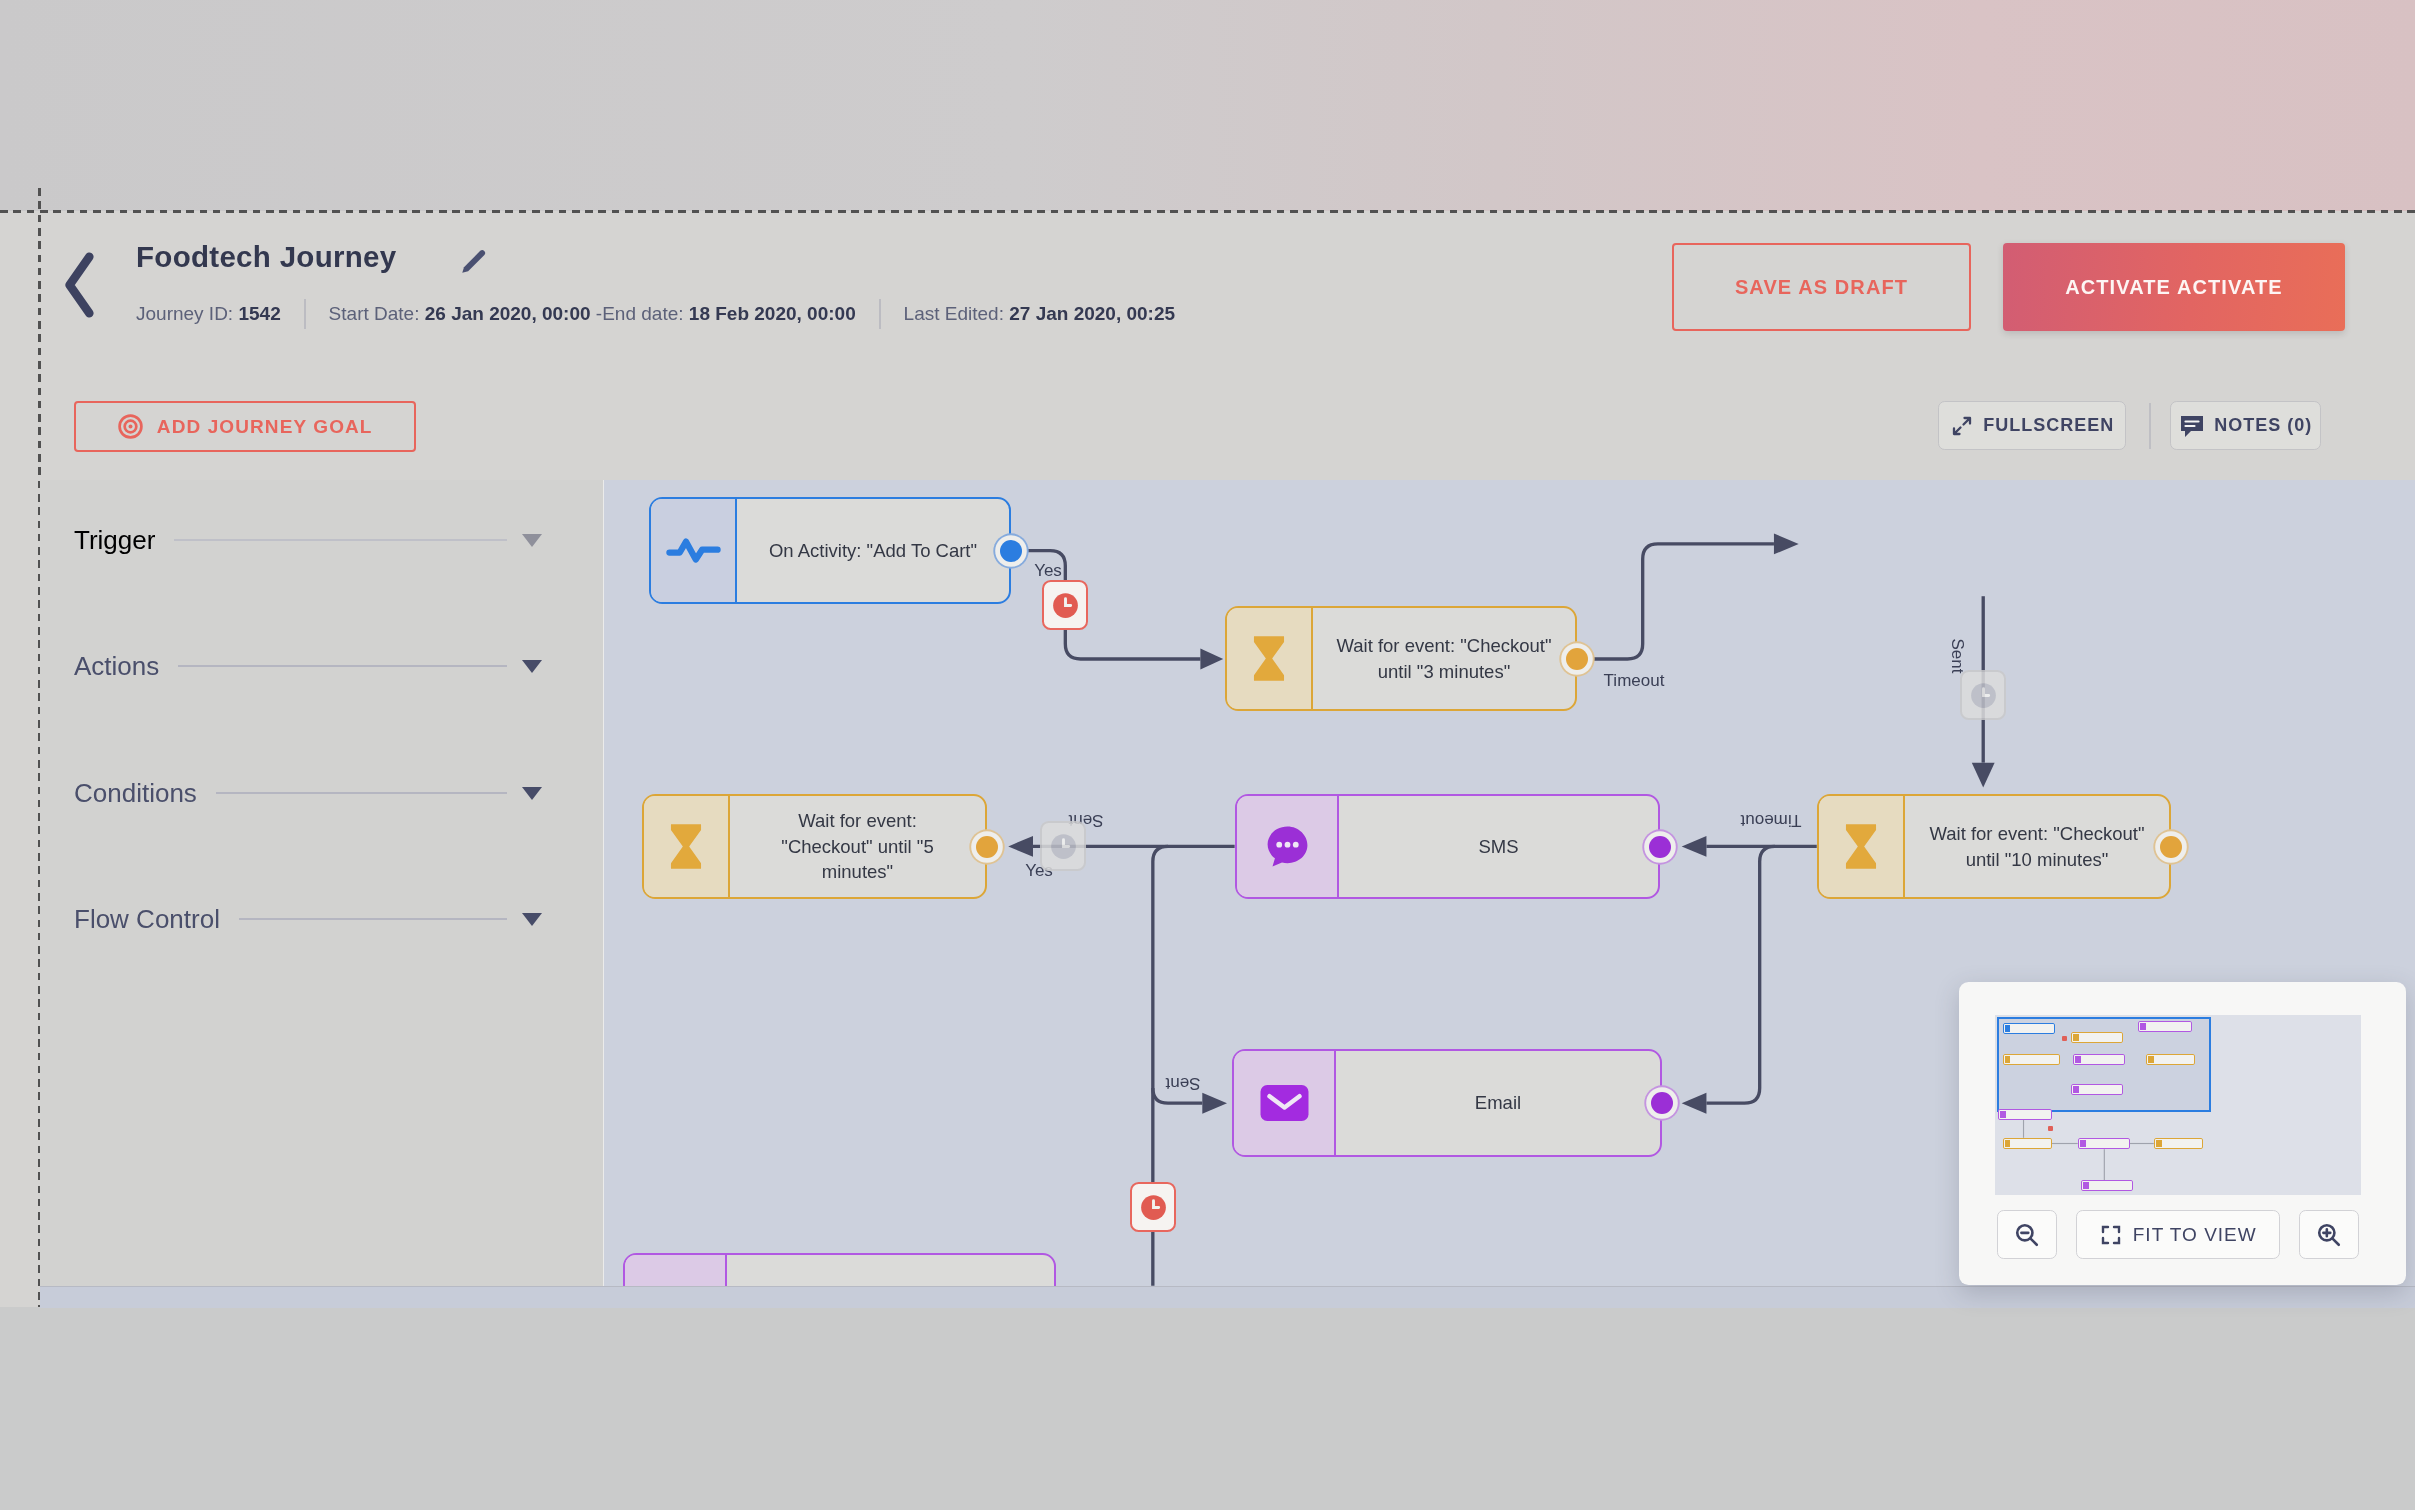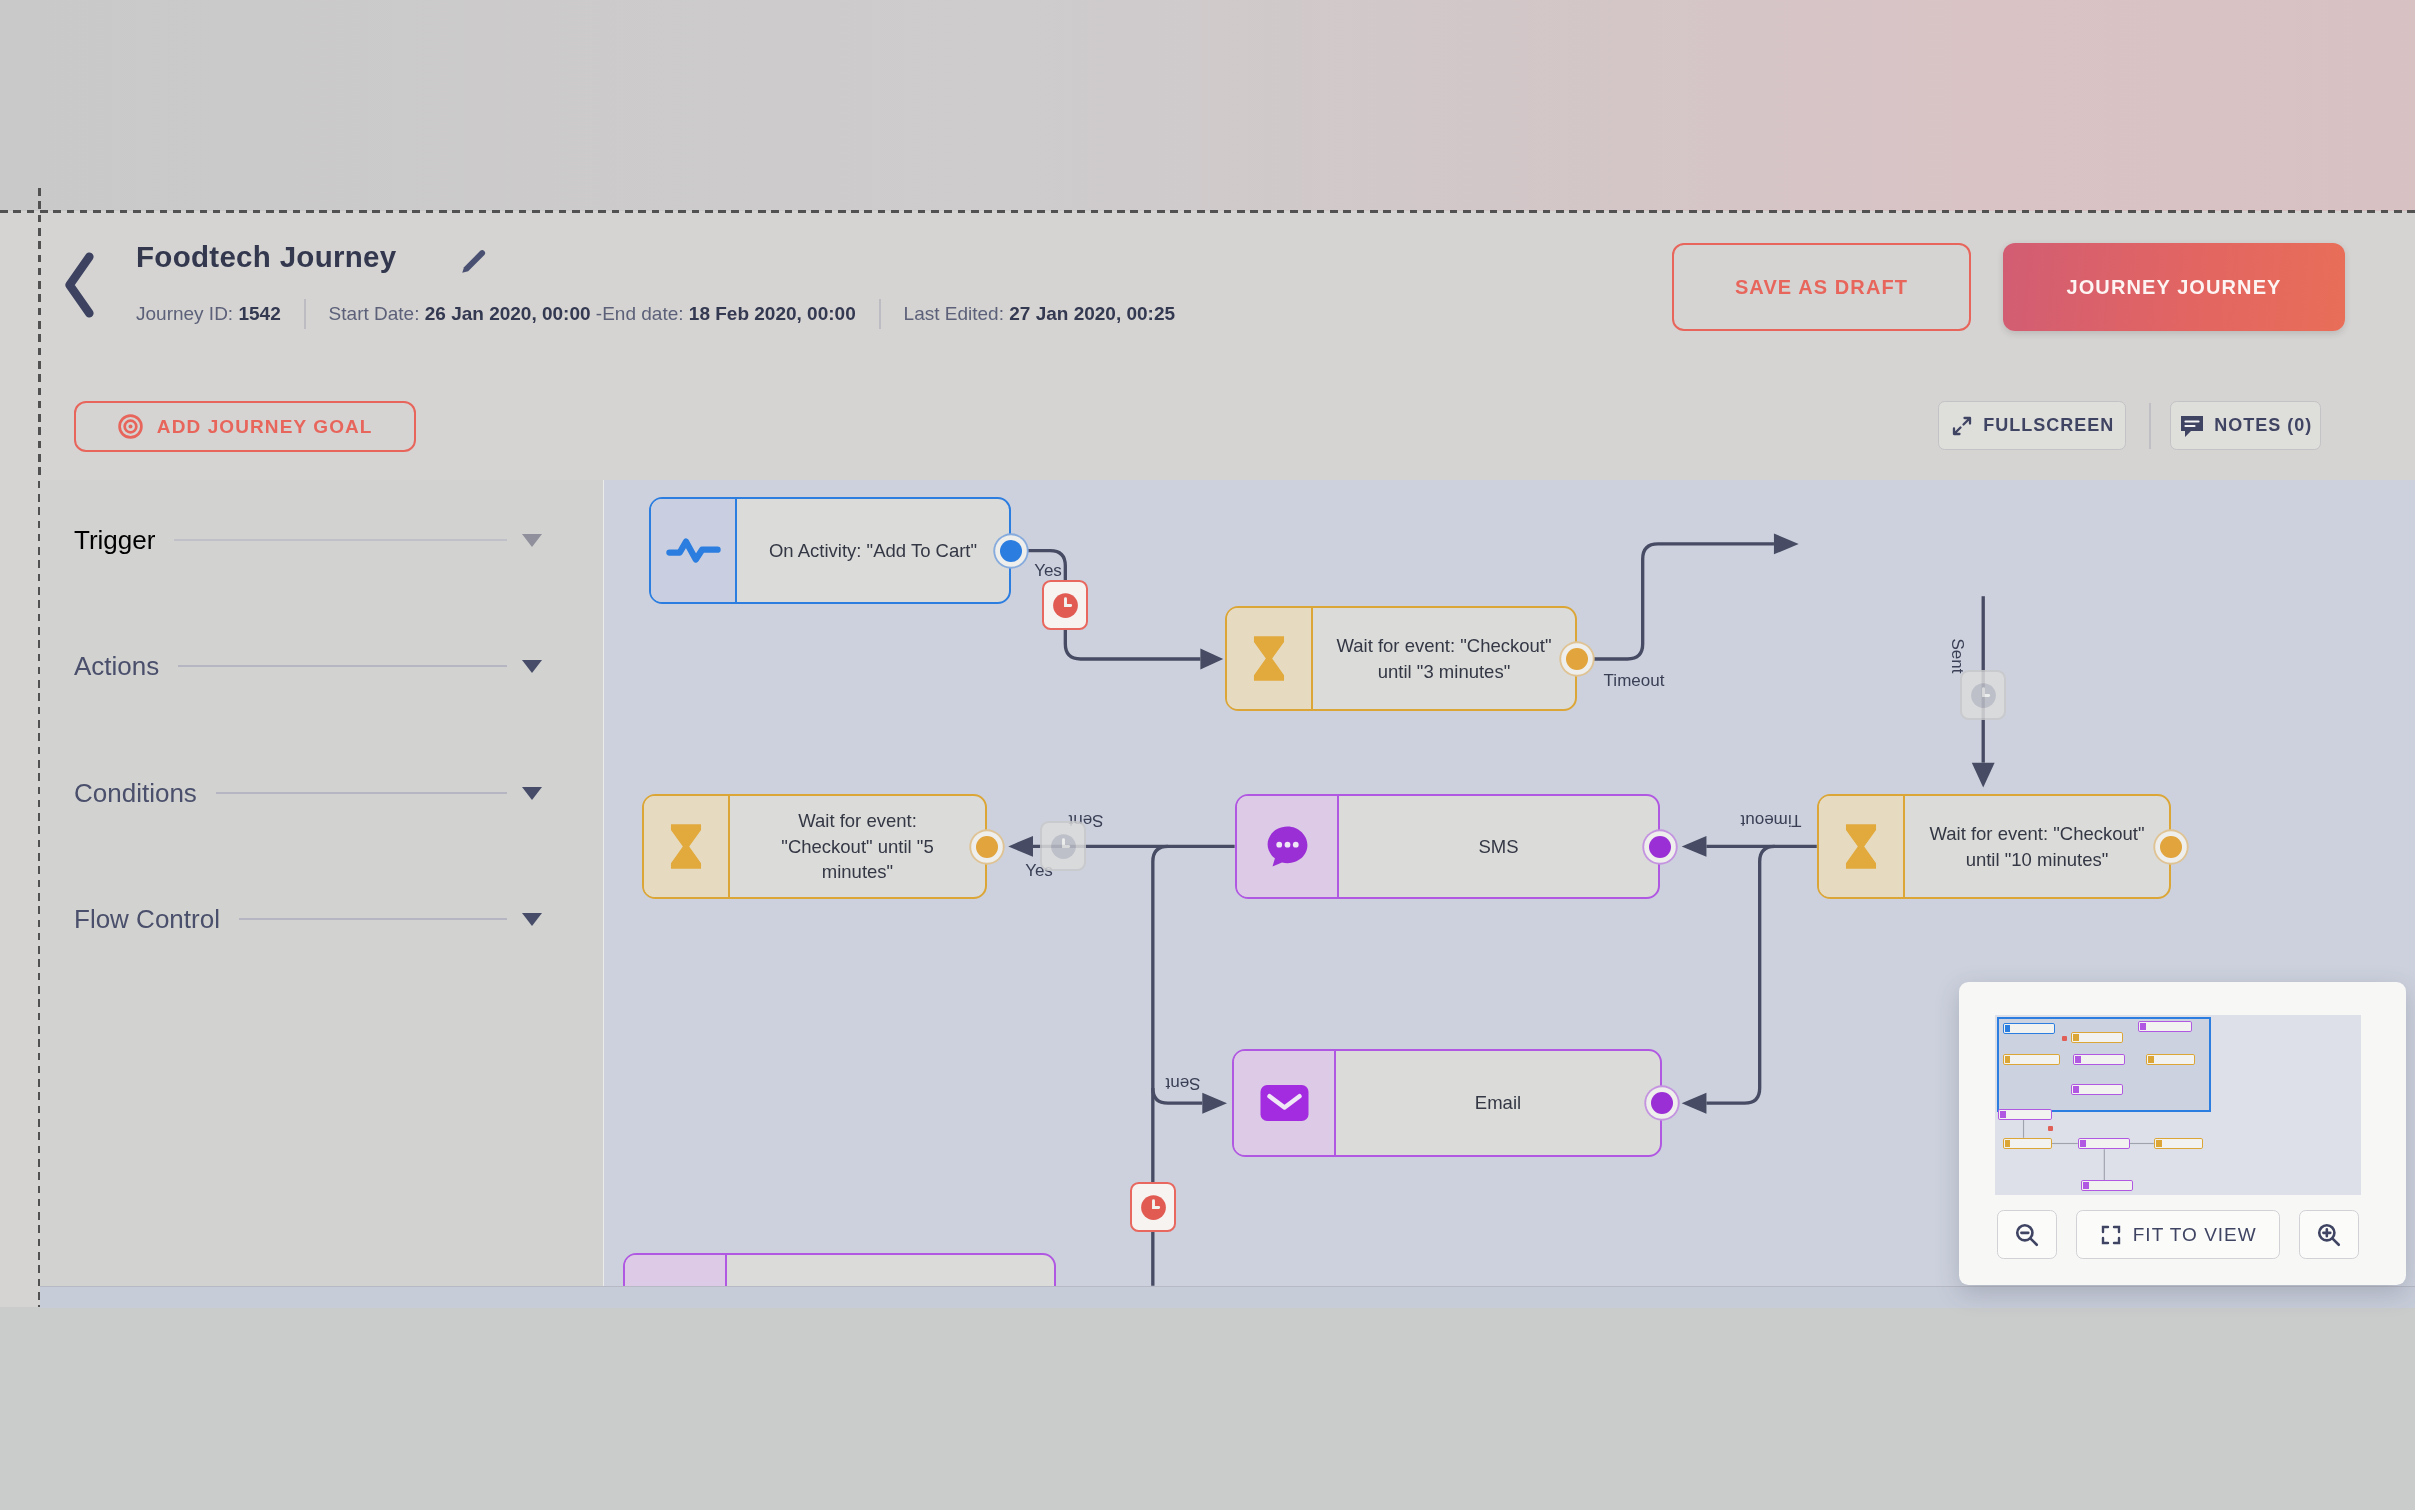--- a/index.html
+++ b/index.html
@@ -15,21 +15,21 @@
   .dash-v{position:absolute;left:38px;top:188px;width:2.9px;height:1119px;
     background:repeating-linear-gradient(180deg,#515151 0 7.6px,transparent 7.6px 13.3px);}
   
   .back-btn{position:absolute;left:63px;top:249px;width:42px;height:72px;display:flex;align-items:center;cursor:pointer;}
   .page-title{position:absolute;left:136px;top:240px;font-size:29.5px;font-weight:700;color:#33384f;letter-spacing:0.3px;}
   .edit-pencil{position:absolute;left:458px;top:245px;width:34px;height:34px;cursor:pointer;}
   .meta-row{position:absolute;left:136px;top:299px;display:flex;align-items:center;gap:23px;
     font-size:19px;color:#5c6179;}
   .meta-row b{color:#343952;font-weight:700;}
   .meta-div{width:1.9px;height:30px;background:#bcbcc2;}
-  .btn{display:flex;align-items:center;justify-content:center;border-radius:12px;cursor:pointer;
+  .btn{display:flex;align-items:center;justify-content:center;border-radius:4px;cursor:pointer;
     font-weight:600;letter-spacing:1.1px;box-sizing:border-box;text-align:right;}
   .save-btn{position:absolute;left:1672px;top:243px;width:299px;height:88px;border:2.4px solid #e8655c;
     color:#e8655c;font-size:20px;background:transparent;}
   .activate-btn{position:absolute;left:2003px;top:243px;width:342px;height:88px;color:#fdf5f4;font-size:20px;
     background:linear-gradient(95deg,#d25d73 0%,#e26562 55%,#e96e58 100%);box-shadow:0 2.9px 7.6px rgba(0,0,0,.12);}
   .goal-btn{position:absolute;left:74px;top:401px;width:342px;height:51px;border:2.4px solid #e8655c;
     color:#e8655c;font-size:19px;gap:12.4px;background:transparent;}
   .ghost-btn{position:absolute;height:49px;top:401px;border:1.9px solid #c3c3c6;border-radius:6.7px;
     color:#3f4463;font-size:18px;display:flex;align-items:center;justify-content:center;gap:9.5px;
     letter-spacing:1px;font-weight:600;background:rgba(240,240,239,.35);cursor:pointer;box-sizing:border-box;}
@@ -107,21 +107,21 @@
     <span class="meta-div"></span>
     <span><span>Start Date:</span>
       <b>26 Jan 2020, 00:00</b>
       <span>-End date:</span>
       <b>18 Feb 2020, 00:00</b></span>
     <span class="meta-div"></span>
     <span><span>Last Edited:</span>
       <b>27 Jan 2020, 00:25</b></span>
   </div>
   <div class="btn save-btn">SAVE AS DRAFT</div>
-  <div class="btn activate-btn">JOURNEY JOURNEY</div>
+  <div class="btn activate-btn">ACTIVATE ACTIVATE</div>
 
   <div class="btn goal-btn">
     <svg width="27" height="27" viewBox="0 0 26 26">
       <circle cx="13" cy="13" r="10.5" fill="none" stroke="#e8655c" stroke-width="2.6"></circle>
       <circle cx="13" cy="13" r="5.6" fill="none" stroke="#e8655c" stroke-width="2.6"></circle>
       <circle cx="13" cy="13" r="1.9" fill="#e8655c"></circle>
     </svg>
     <span>ADD JOURNEY GOAL</span>
   </div>
   <div class="ghost-btn" style="left:1938px;width:188px;">

